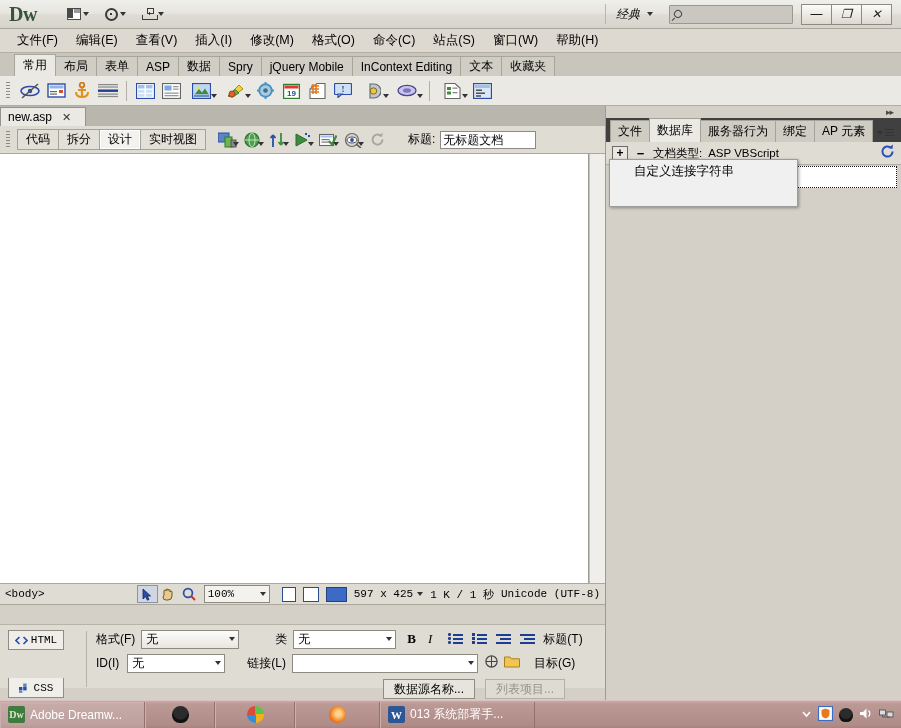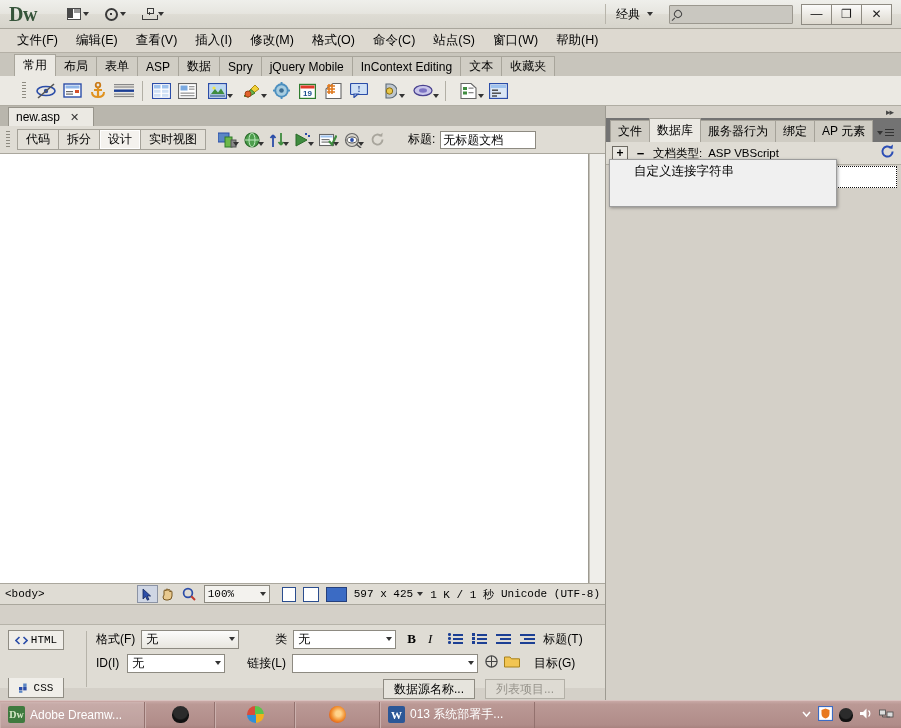--- a/index.html
+++ b/index.html
@@ -32,21 +32,21 @@
   .ic-layout:before{content:"";position:absolute;left:0;top:0;width:5px;height:9px;background:#4a4a4a;}
   .ic-layout:after{content:"";position:absolute;left:6px;top:0;width:6px;height:4px;background:#9a9a9a;}
   .ic-gear{ width:13px;height:13px;border-radius:50%;border:2.5px solid #3a3a3a;position:relative;}
   .ic-gear:before{content:"";position:absolute;left:3px;top:3px;width:2px;height:2px;background:#3a3a3a;}
   .ic-site{ width:14px;height:12px;position:relative;}
   .ic-site:before{content:"";position:absolute;left:5px;top:0;width:5px;height:4px;border:1.2px solid #3a3a3a;}
   .ic-site:after{content:"";position:absolute;left:0;top:7px;width:14px;height:4px;border:1.2px solid #3a3a3a;border-top:none;
      box-shadow: inset 0 0 0 0 #000;}
   .ic-site i{position:absolute;left:6.5px;top:4px;width:1.2px;height:3px;background:#3a3a3a;}
 
-  .tb-right{ margin-left:auto; display:flex; align-items:center; }
+  .tb-right{ margin-left:auto; display:flex; align-items:center;font-style:italic; }
   .workspace-sel{ display:flex;align-items:center;gap:7px;padding:0 10px;height:20px;
      border-left:1px solid #b8b5ab; font-size:12px;}
   .search-box{
     width:124px;height:19px;margin:0 9px 0 6px;
     background:#c9c7c0;border:1px solid #9b988f;border-radius:1px;
     display:flex;align-items:center;padding-left:4px;
   }
   .mag{width:8px;height:8px;border:1.4px solid #444;border-radius:50%;position:relative;transform:rotate(45deg);}
   .mag:after{content:"";position:absolute;left:2.6px;top:8px;width:1.4px;height:4px;background:#444;}
   .win-btns{display:flex;}
@@ -70,37 +70,37 @@
   .itab{
     height:20px;padding:0 8px;display:flex;align-items:center;font-size:12px;
     background:#d0cdc4;border:1px solid #a8a59b;border-bottom:none;margin-right:-1px;
   }
   .itab.active{ background:#ebe9e3; height:22px; position:relative; z-index:3; }
 
   
   .inserttools{
     position:absolute;left:0;top:76px;width:901px;height:30px;
     background:#ebe9e3; border-bottom:1px solid #b0ada3;
-    display:flex;align-items:center;padding-left:22px;
+    display:flex;align-items:center;padding-left:6px;
   }
   .grip{width:4px;height:18px;margin-right:7px;
     background-image:repeating-linear-gradient(to bottom,#8d8a80 0 1px,transparent 1px 3px);}
   .tool{ width:26px;height:24px;display:flex;align-items:center;justify-content:center;position:relative; }
   .tool.wide{ width:34px; }
   .tsep{ width:1px;height:20px;background:#b2afa5;margin:0 5px; }
   .tcaret{ position:absolute;right:1px;bottom:5px;width:0;height:0;
     border-left:3px solid transparent;border-right:3px solid transparent;border-top:4px solid #333;}
 
   
   .doctabbar{
     position:absolute;left:0;top:106px;width:605px;height:20px;
     background:#b9b6ad; display:flex;align-items:flex-end;
   }
   .doctab{
-    margin-left:8px;height:19px;min-width:86px;padding:0 7px;
+    height:19px;min-width:86px;padding:0 7px;
     background:#ebe9e3;border:1px solid #97948b;border-bottom:none;
     display:flex;align-items:center;gap:10px;font-size:12px;
   }
   .doctab .x{font-size:11px;color:#333;}
   .docpath{
     position:absolute;right:0;top:106px;width:390px;height:20px;
     display:flex;align-items:center;justify-content:flex-end;gap:7px;
     padding-right:6px;font-size:11.5px;color:#3a3a3a;
   }
   .restore-ic{width:9px;height:8px;border:1.2px solid #444;position:relative;}
@@ -193,41 +193,41 @@
     display:flex;align-items:center;justify-content:center;font-size:12px;}
   .pbtn.dis{color:#97948c;background:#dedbd3;border-color:#b3b0a7;}
 
   
   .rpanel{
     position:absolute;left:605px;top:106px;width:296px;height:594px;
     background:#d4d0c8;border-left:1px solid #9d9a91;
   }
   .rp-collapse{height:12px;display:flex;align-items:center;justify-content:flex-end;padding-right:8px;
     font-size:9px;color:#444;letter-spacing:-1px;}
-  .rp-tabs{height:24px;display:flex;align-items:flex-end;background:#737373;padding-left:4px;}
+  .rp-tabs{height:24px;display:flex;align-items:flex-end;background:#404040;padding-left:4px;}
   .rtab{height:22px;padding:0 7px;display:flex;align-items:center;font-size:12px;
     background:#cfccc3;border:1px solid #a5a299;border-bottom:none;margin-right:-1px;}
   .rtab.active{background:#ebe9e3;height:24px;}
   .rp-opts{margin-left:auto;margin-right:7px;display:flex;align-items:center;gap:2px;padding-bottom:5px;}
 
   .dbbar{height:23px;background:#dfdcd4;border-bottom:1px solid #b0ada3;
     display:flex;align-items:center;padding:0 6px;gap:6px;}
   .plusbtn{width:16px;height:15px;background:#e9e7e1;border:1px solid #6d6a62;
     display:flex;align-items:center;justify-content:center;font-size:12px;font-weight:bold;line-height:1;}
   .minusbtn{width:13px;height:13px;display:flex;align-items:center;justify-content:center;font-weight:bold;font-size:13px;}
   .dbtype{font-size:11.5px;}
   .refresh{margin-left:auto;color:#2b4db5;font-size:14px;font-weight:bold;}
 
   .dbcontent{position:absolute;left:6px;top:60px;right:4px;height:22px;
     background:#fff;border:1px dotted #111;}
   .dbbigbox{position:absolute;left:6px;top:86px;right:4px;height:410px;background:#d4d0c8;}
 
   
   .dropdown{
-    position:absolute;left:609px;top:159px;width:228px;height:48px;
+    position:absolute;left:609px;top:159px;width:189px;height:48px;
     background:#f0f0f0;border:1px solid #9c9c9c;box-shadow:1px 1px 3px rgba(0,0,0,.35);
     z-index:50;
   }
   .dd-item{height:23px;display:flex;align-items:center;padding-left:24px;font-size:12.5px;}
   .dd-item.sel{background:#d6e8f7;border:1px solid #5a9ad4;margin:0 1px;height:24px;}
 
   
   .taskbar{
     position:absolute;left:0;top:700px;width:901px;height:28px;
     background:linear-gradient(to bottom,#c9a9a6 0%,#bb9995 12%,#b08c89 88%,#a8827f 100%);

